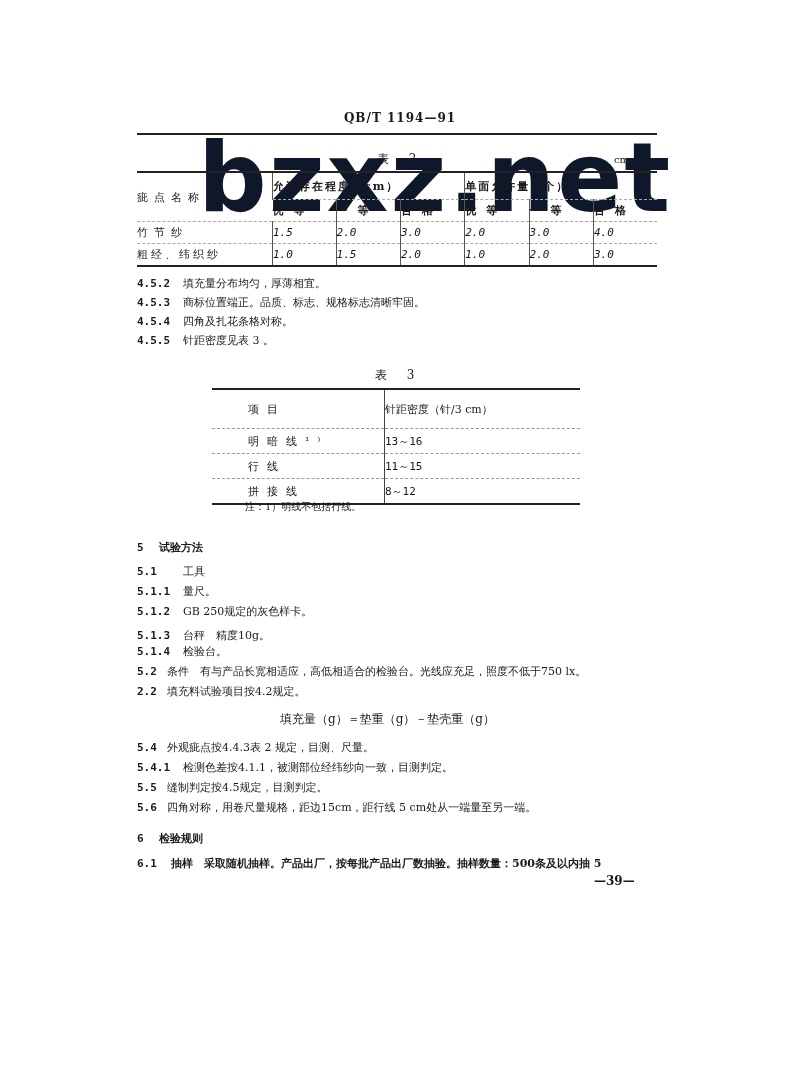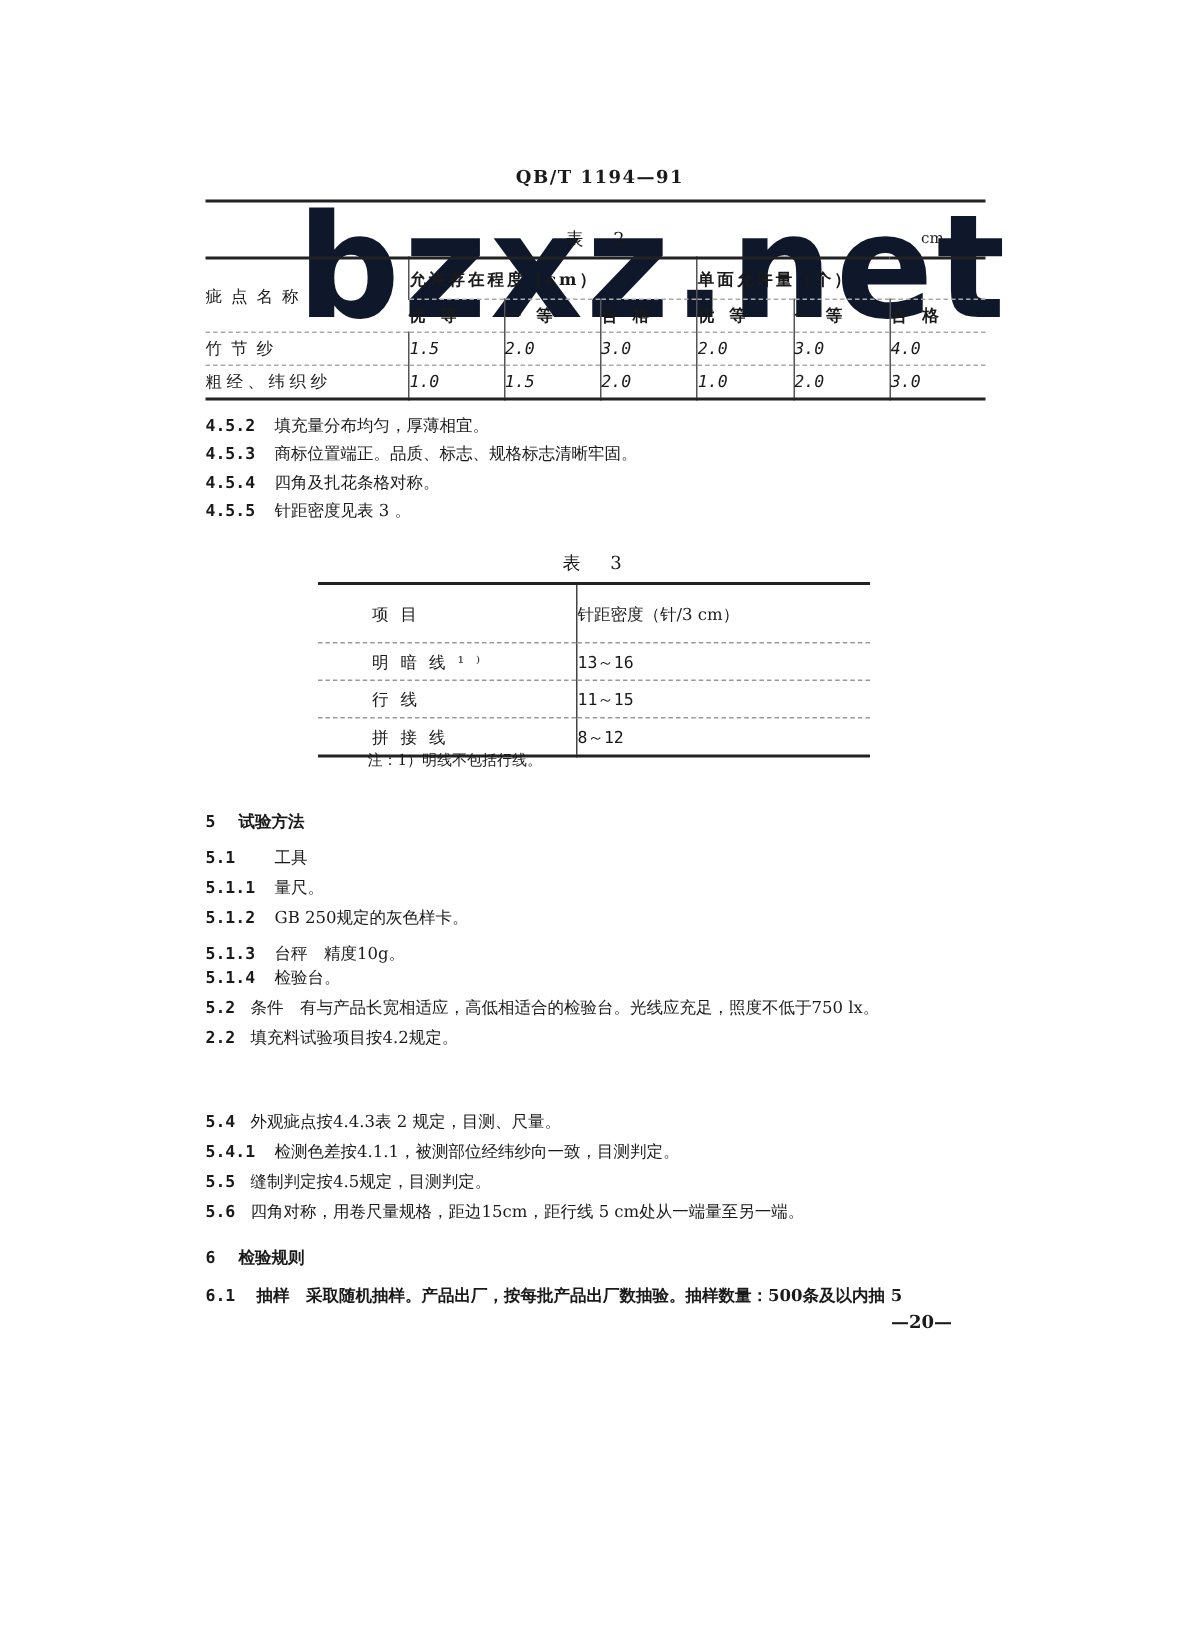--- a/index.html
+++ b/index.html
@@ -129,22 +129,23 @@
   <div class="note">注：1）明线不包括行线。</div>
 
   <div class="para bold" style="top:540px;"><span class="num" style="min-width:22px;">5</span><span>试验方法</span></div>
   <div class="para" style="top:564px;"><span class="num">5.1</span><span>工具</span></div>
   <div class="para" style="top:584px;"><span class="num">5.1.1</span><span>量尺。</span></div>
   <div class="para" style="top:604px;"><span class="num">5.1.2</span><span>GB 250规定的灰色样卡。</span></div>
   <div class="para" style="top:628px;"><span class="num">5.1.3</span><span>台秤　精度10g。</span></div>
   <div class="para" style="top:644px;"><span class="num">5.1.4</span><span>检验台。</span></div>
   <div class="para" style="top:664px;"><span class="num" style="min-width:30px;">5.2</span><span>条件　有与产品长宽相适应，高低相适合的检验台。光线应充足，照度不低于750 lx。</span></div>
   <div class="para" style="top:684px;"><span class="num" style="min-width:30px;">2.2</span><span>填充料试验项目按4.2规定。</span></div>
+  <div class="formula">填充量（g）＝垫重（g）－垫壳重（g）</div>
   <div class="para" style="top:740px;"><span class="num" style="min-width:30px;">5.4</span><span>外观疵点按4.4.3表 2 规定，目测、尺量。</span></div>
   <div class="para" style="top:760px;"><span class="num">5.4.1</span><span>检测色差按4.1.1，被测部位经纬纱向一致，目测判定。</span></div>
   <div class="para" style="top:780px;"><span class="num" style="min-width:30px;">5.5</span><span>缝制判定按4.5规定，目测判定。</span></div>
   <div class="para" style="top:800px;"><span class="num" style="min-width:30px;">5.6</span><span>四角对称，用卷尺量规格，距边15cm，距行线 5 cm处从一端量至另一端。</span></div>
 
   <div class="para bold" style="top:831px;"><span class="num" style="min-width:22px;">6</span><span>检验规则</span></div>
   <div class="para bold" style="top:856px;"><span class="num" style="min-width:34px;">6.1</span><span>抽样　采取随机抽样。产品出厂，按每批产品出厂数抽验。抽样数量：500条及以内抽 5</span></div>
 
-  <div class="footer-page">—20—</div>
+  <div class="footer-page">—39—</div>
 </div>
 
 </body></html>

